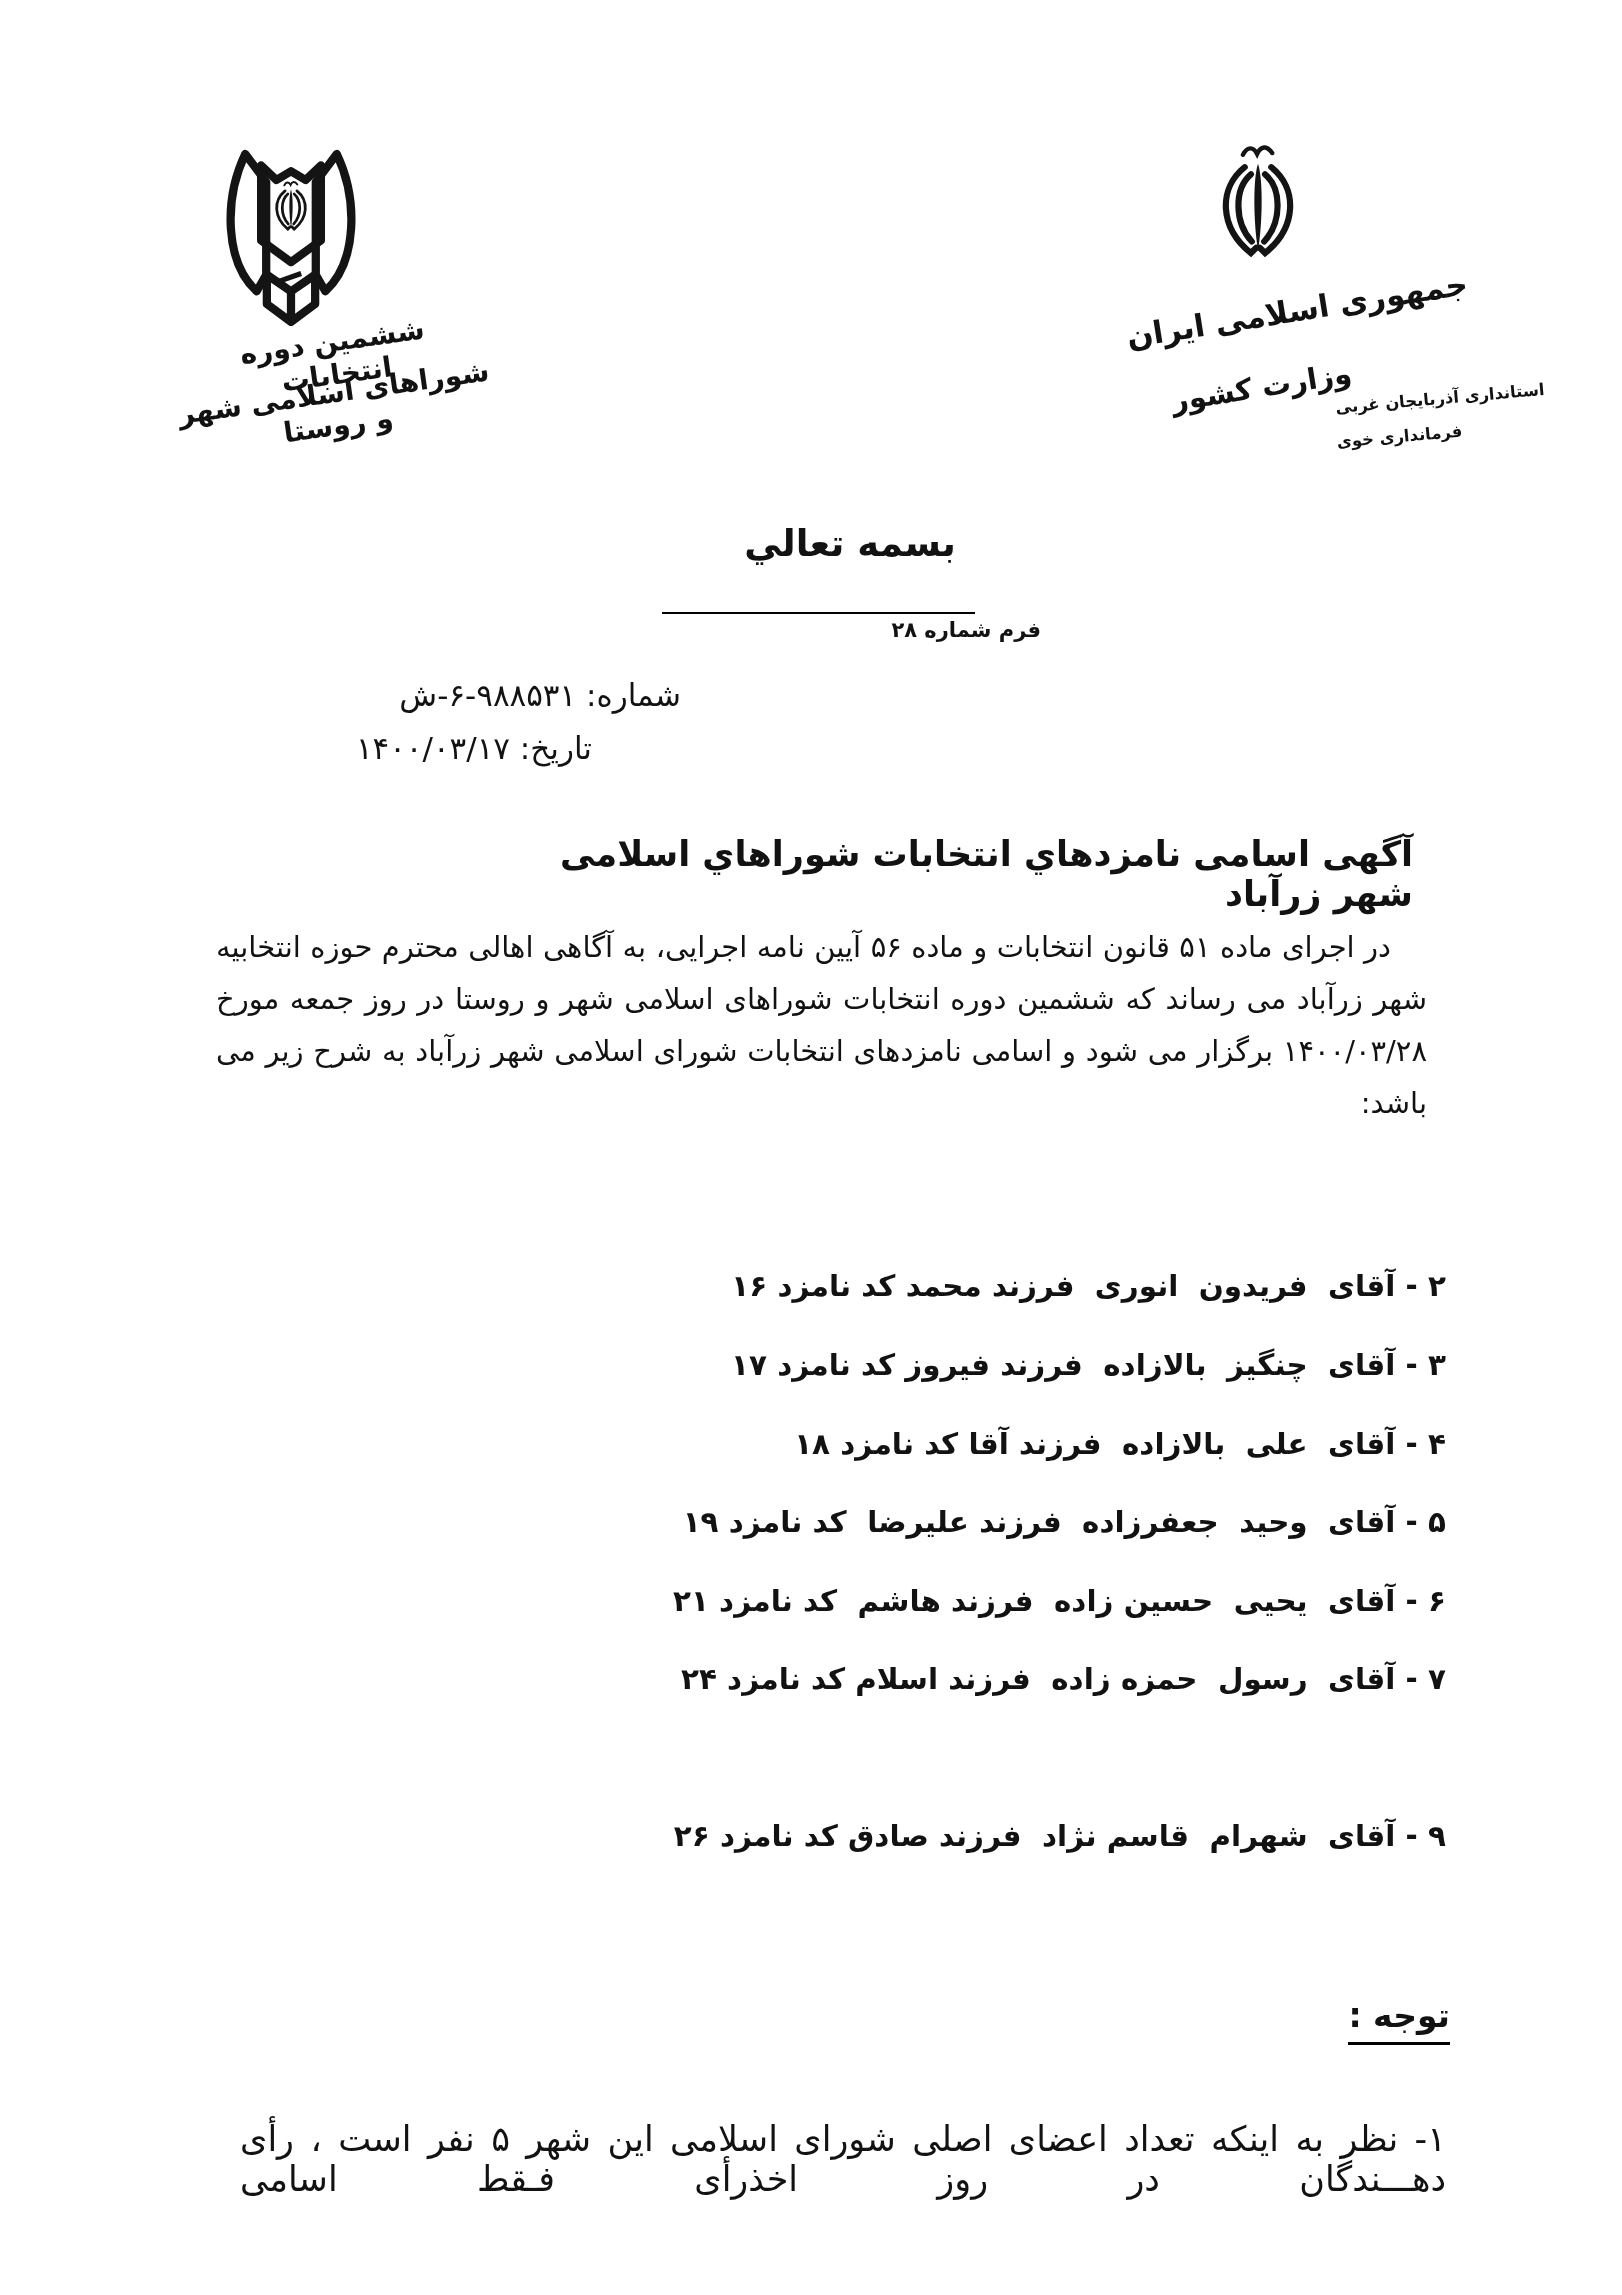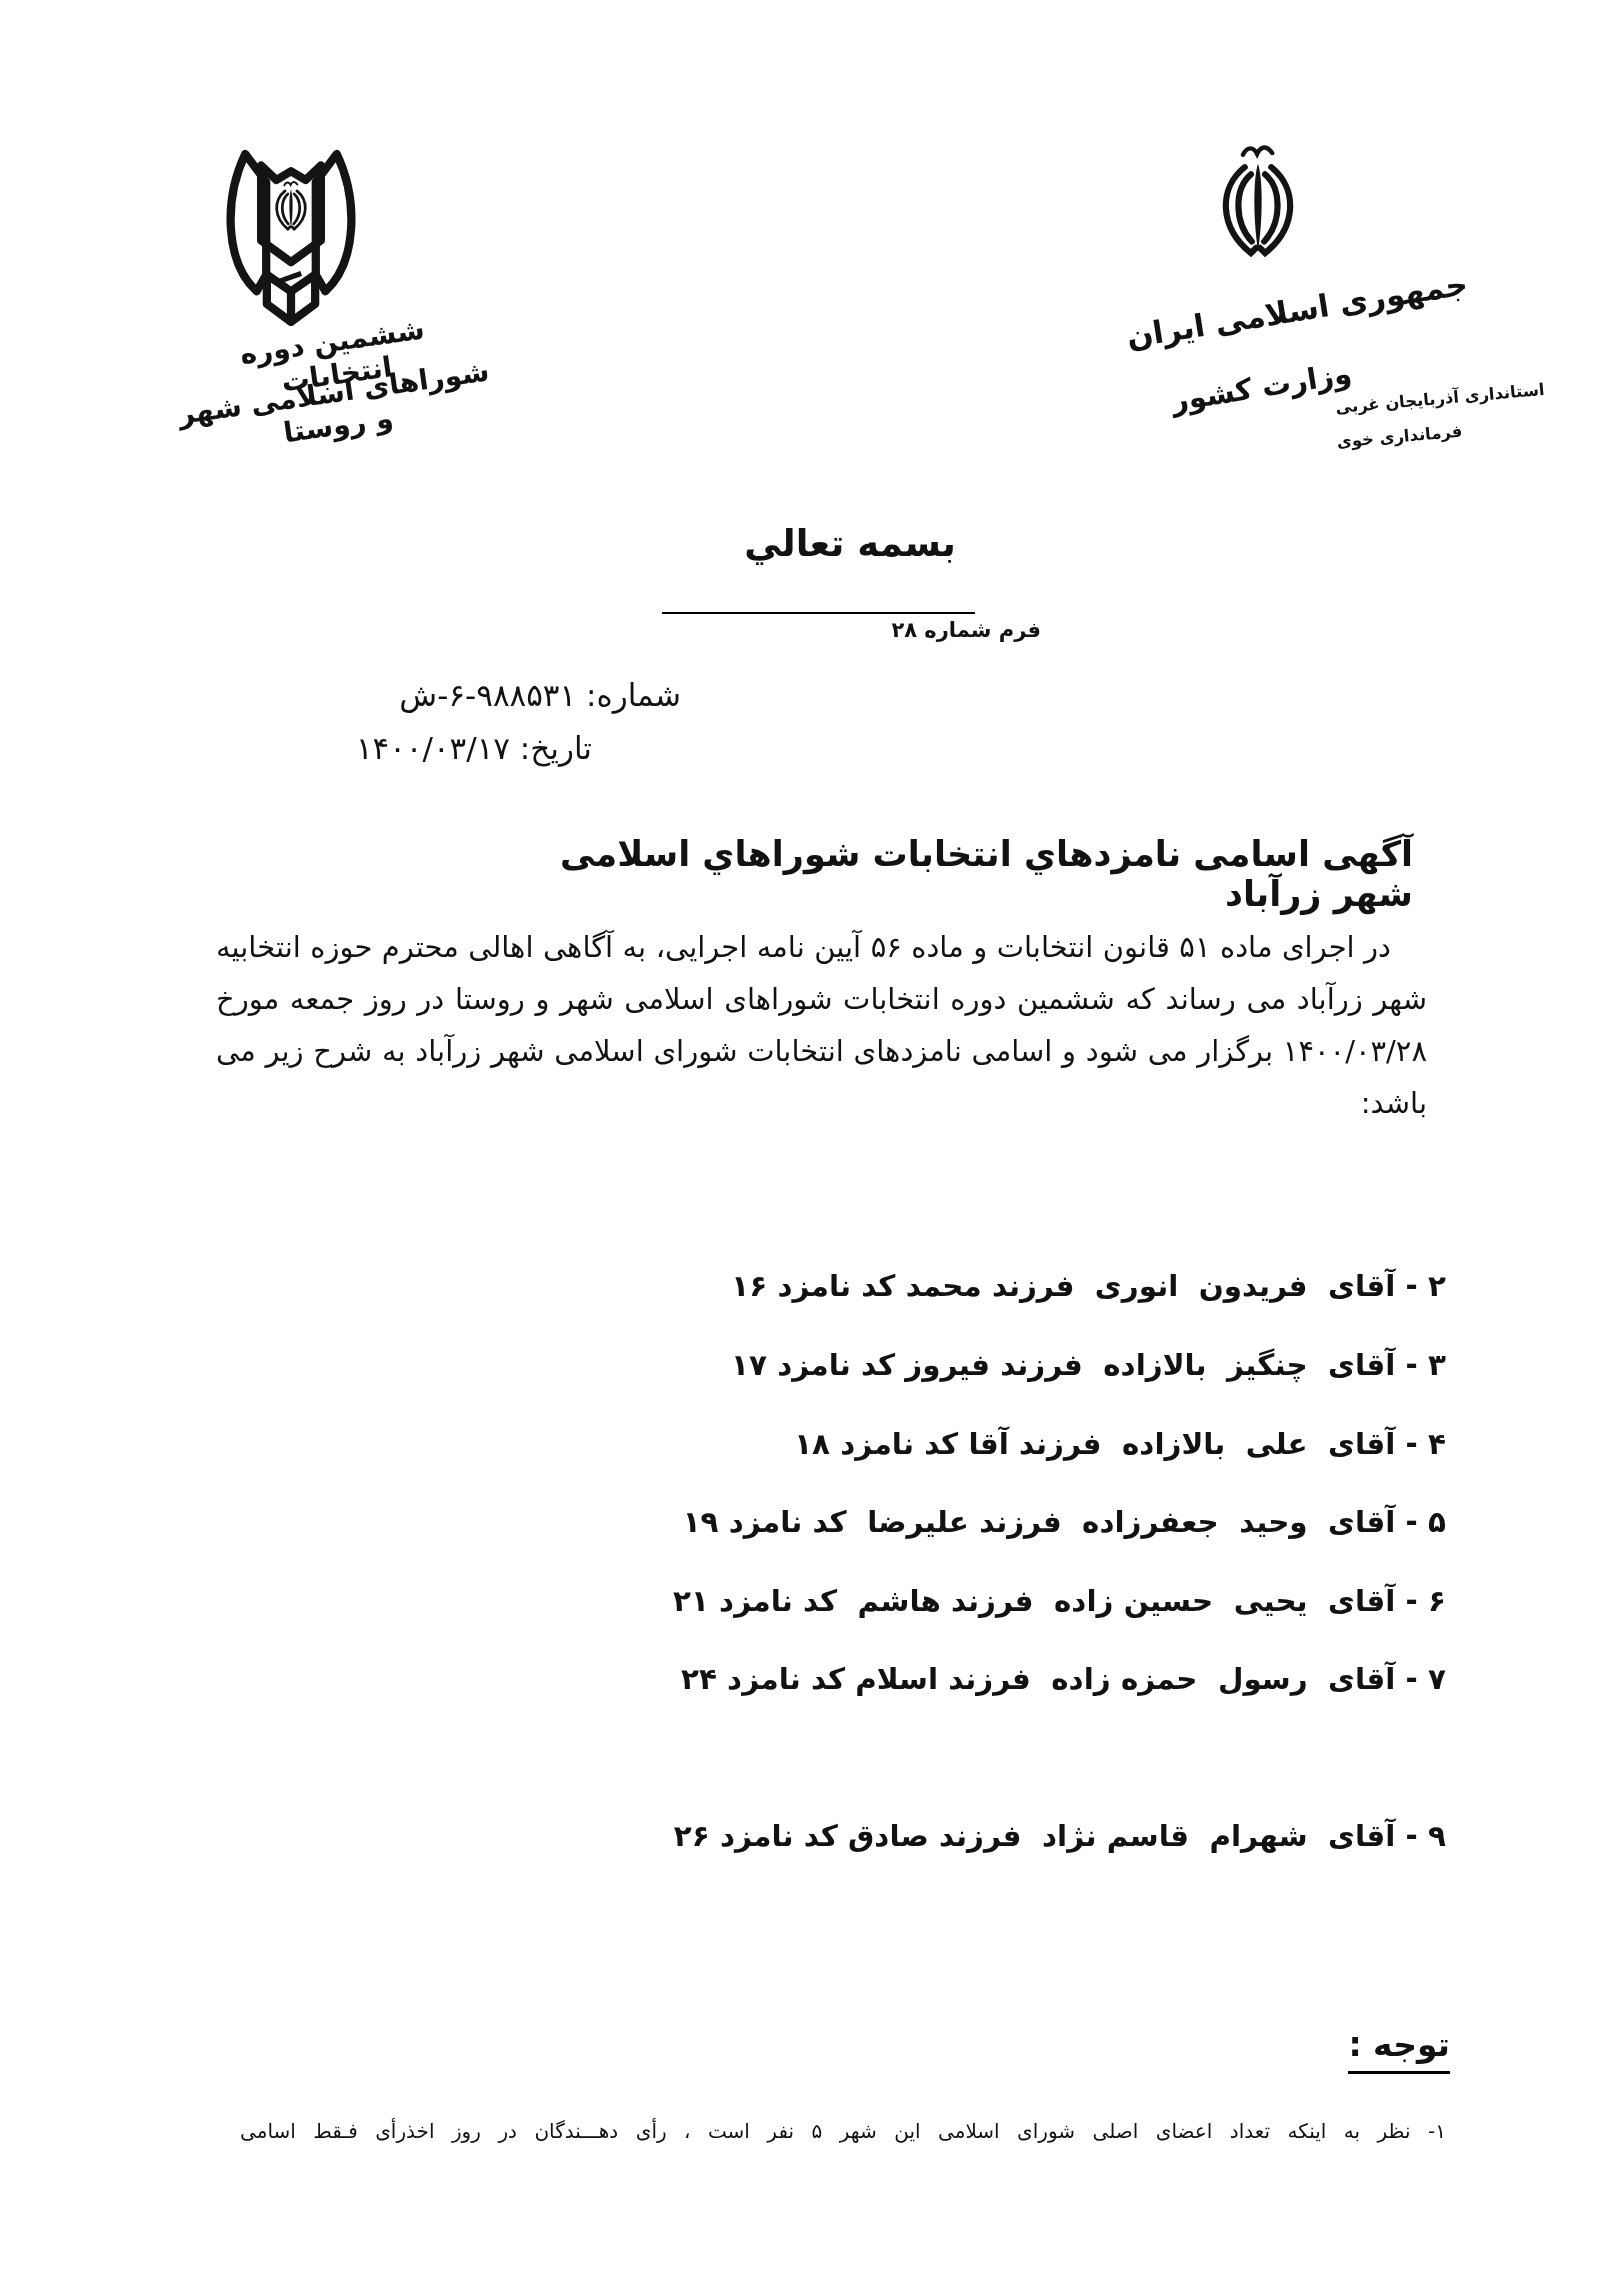--- a/index.html
+++ b/index.html
@@ -23,22 +23,22 @@
   .besmellah{left:681px;top:522px;width:275px;text-align:right;font-size:37px;font-weight:700;}
   .form-divider{left:662px;top:612px;width:313px;height:0;border-top:2.6px solid #000;}
   .form-no{left:733px;top:618px;width:308px;font-size:21px;font-weight:700;}
   .ref-no{top:677px;right:942px;font-size:31px;}
   .doc-date{top:730px;right:1031px;font-size:31px;}
   
   .doc-title{top:834px;left:484px;width:929px;margin:0;text-align:right;font-size:35px;font-weight:700;}
   .intro{top:921px;right:196px;width:1211px;margin:0;font-size:29px;line-height:52px;
          text-align:justify;text-align-last:right;text-indent:36px;}
   .cand{right:177px;font-size:29.4px;font-weight:700;white-space:pre;}
-  .note-heading{top:1996px;right:173px;font-size:33px;font-weight:700;border-bottom:3.9px solid #000;padding-bottom:6.5px;margin-top:29px;}
-  .note-item{top:2119px;right:177px;left:216px;font-size:20px;text-align:justify;text-align-last:justify;margin-left:24px;}
+  .note-heading{top:1996px;right:173px;font-size:33px;font-weight:700;border-bottom:3.9px solid #000;padding-bottom:6.5px;}
+  .note-item{top:2119px;right:177px;left:216px;font-size:35px;text-align:justify;text-align-last:justify;margin-left:24px;}
 </style>
 </head>
 <body>
 
 <div class="page">
 
   <svg class="abs logo-left-svg" viewBox="0 0 280 290" xmlns="http://www.w3.org/2000/svg">
     <defs>
       <g id="iran-emblem" stroke="#141414" fill="none" stroke-width="7" stroke-linecap="round">
         <path d="M -17,-56 C -12,-66 -5,-65 -1,-57 C 3,-66 10,-67 16,-58" stroke-width="5"></path>

